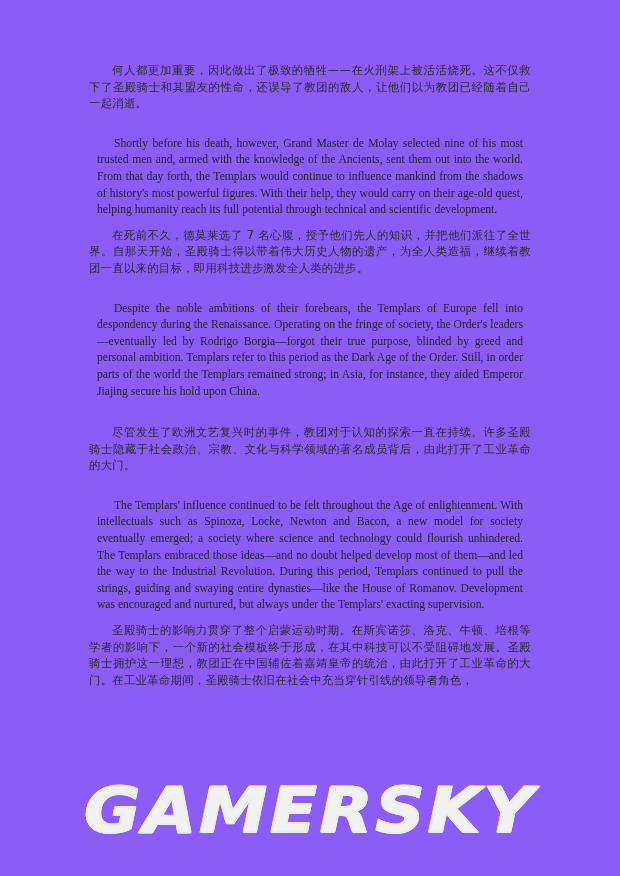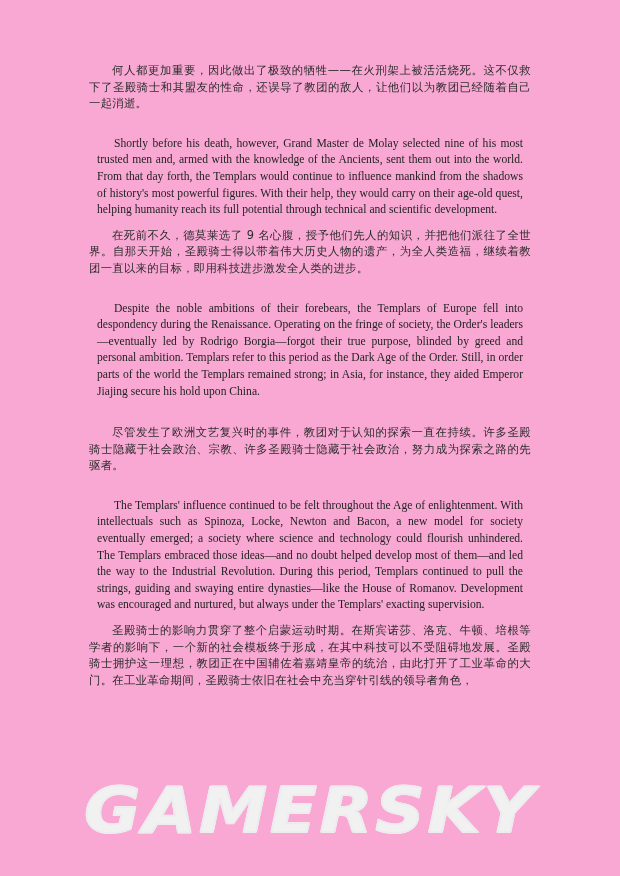--- a/index.html
+++ b/index.html
@@ -6,21 +6,21 @@
   html, body {
     margin: 0;
     padding: 0;
     background: #ffffff;
   }
 
   .page {
     position: relative;
     width: 620px;
     height: 876px;
-    background: #f9a8d4;
+    background: #8b5cf6;
     overflow: hidden;
     box-sizing: border-box;
   }
 
   .text-column {
     position: absolute;
     left: 89px;
     top: 62px;
     width: 442px;
     box-sizing: border-box;
@@ -97,31 +97,31 @@
 <div class="page">
 
   <div class="text-column">
 
     <p class="para-cn">何人都更加重要，因此做出了极致的牺牲——在火刑架上被活活烧死。这不仅救下了圣殿骑士和其盟友的性命，还误导了教团的敌人，让他们以为教团已经随着自己一起消逝。</p>
 
     <div class="block-gap"></div>
 
     <p class="para-en">Shortly before his death, however, Grand Master de Molay selected nine of his most trusted men and, armed with the knowledge of the Ancients, sent them out into the world. From that day forth, the Templars would continue to influence mankind from the shadows of history's most powerful figures. With their help, they would carry on their age-old quest, helping humanity reach its full potential through technical and scientific development.</p>
 
-    <p class="para-cn">在死前不久，德莫莱选了 9 名心腹，授予他们先人的知识，并把他们派往了全世界。自那天开始，圣殿骑士得以带着伟大历史人物的遗产，为全人类造福，继续着教团一直以来的目标，即用科技进步激发全人类的进步。</p>
+    <p class="para-cn">在死前不久，德莫莱选了 7 名心腹，授予他们先人的知识，并把他们派往了全世界。自那天开始，圣殿骑士得以带着伟大历史人物的遗产，为全人类造福，继续着教团一直以来的目标，即用科技进步激发全人类的进步。</p>
 
     <div class="block-gap"></div>
 
     <p class="para-en">Despite the noble ambitions of their forebears, the Templars of Europe fell into despondency during the Renaissance. Operating on the fringe of society, the Order's leaders—eventually led by Rodrigo Borgia—forgot their true purpose, blinded by greed and personal ambition. Templars refer to this period as the Dark Age of the Order. Still, in order parts of the world the Templars remained strong; in Asia, for instance, they aided Emperor Jiajing secure his hold upon China.</p>
 
 
     <div class="block-gap"></div>
 
 
-    <p class="para-cn">尽管发生了欧洲文艺复兴时的事件，教团对于认知的探索一直在持续。许多圣殿骑士隐藏于社会政治、宗教、许多圣殿骑士隐藏于社会政治，努力成为探索之路的先驱者。</p>
+    <p class="para-cn">尽管发生了欧洲文艺复兴时的事件，教团对于认知的探索一直在持续。许多圣殿骑士隐藏于社会政治、宗教、文化与科学领域的著名成员背后，由此打开了工业革命的大门。</p>
 
     <div class="block-gap"></div>
 
     <p class="para-en">The Templars' influence continued to be felt throughout the Age of enlightenment. With intellectuals such as Spinoza, Locke, Newton and Bacon, a new model for society eventually emerged; a society where science and technology could flourish unhindered. The Templars embraced those ideas—and no doubt helped develop most of them—and led the way to the Industrial Revolution. During this period, Templars continued to pull the strings, guiding and swaying entire dynasties—like the House of Romanov. Development was encouraged and nurtured, but always under the Templars' exacting supervision.</p>
 
     <p class="para-cn">圣殿骑士的影响力贯穿了整个启蒙运动时期。在斯宾诺莎、洛克、牛顿、培根等学者的影响下，一个新的社会模板终于形成，在其中科技可以不受阻碍地发展。圣殿骑士拥护这一理想，教团正在中国辅佐着嘉靖皇帝的统治，由此打开了工业革命的大门。在工业革命期间，圣殿骑士依旧在社会中充当穿针引线的领导者角色，</p>
 
   </div>
 
   <div class="watermark">

